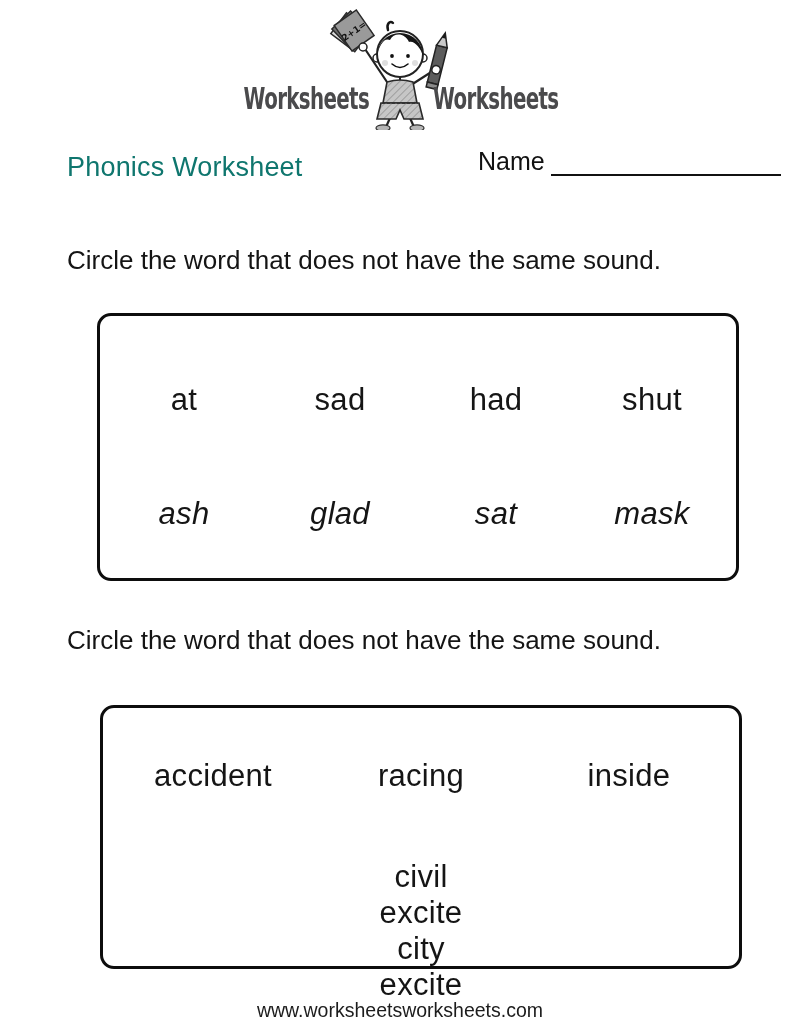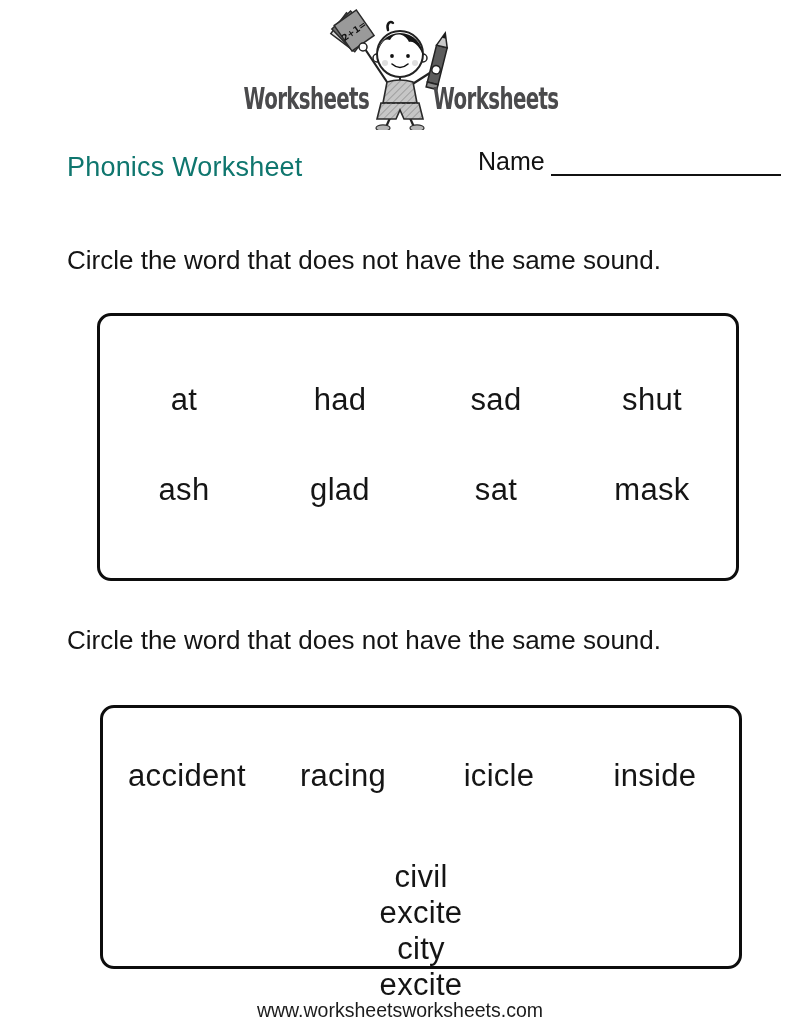--- a/index.html
+++ b/index.html
@@ -54,21 +54,21 @@
     position: absolute;
     border: 3px solid #0d0d0d;
     border-radius: 14px;
     background: #ffffff;
     padding-left: 36px;
   }
   .word-box.first  { left: 97px;  top: 313px; width: 600px; height: 262px; }
   .word-box.second { left: 100px; top: 705px; width: 600px; height: 258px; }
   .word-row { position: absolute; left: 6px; right: 6px; display: flex; }
   .word-box.first  .word-row.r1 { top: 66px; }
-  .word-box.first  .word-row.r2 { top: 156px; }
+  .word-box.first  .word-row.r2 { top: 180px; font-style: italic; }
   .word-box.second .word-row.r1 { top: 50px; }
   .word-box.second .word-row.r2 { top: 151px; flex-direction: column; }
   .word {
     flex: 1; text-align: center;
     font-size: 31px; color: #151515; letter-spacing: 0.3px;
   }
 
   
   .footer {
     position: absolute; top: 999px; left: 0; width: 100%;
@@ -142,38 +142,37 @@
 
   <h1 class="page-title">Phonics Worksheet</h1>
   <div class="name-block">
     <span>Name</span><span class="name-line"></span>
   </div>
 
   <p class="instruction first">Circle the word that does not have the same sound.</p>
   <div class="word-box first">
     <div class="word-row r1">
       <span class="word">at</span>
+      <span class="word">sad</span>
       <span class="word">had</span>
-      <span class="word">sad</span>
       <span class="word">shut</span>
     </div>
     <div class="word-row r2">
       <span class="word">ash</span>
       <span class="word">glad</span>
       <span class="word">sat</span>
       <span class="word">mask</span>
     </div>
   </div>
 
   <p class="instruction second">Circle the word that does not have the same sound.</p>
   <div class="word-box second">
     <div class="word-row r1">
       <span class="word">accident</span>
       <span class="word">racing</span>
-      <span class="word">icicle</span>
       <span class="word">inside</span>
     </div>
     <div class="word-row r2">
       <span class="word">civil</span>
       <span class="word">excite</span>
       <span class="word">city</span>
       <span class="word">excite</span>
     </div>
   </div>
 

